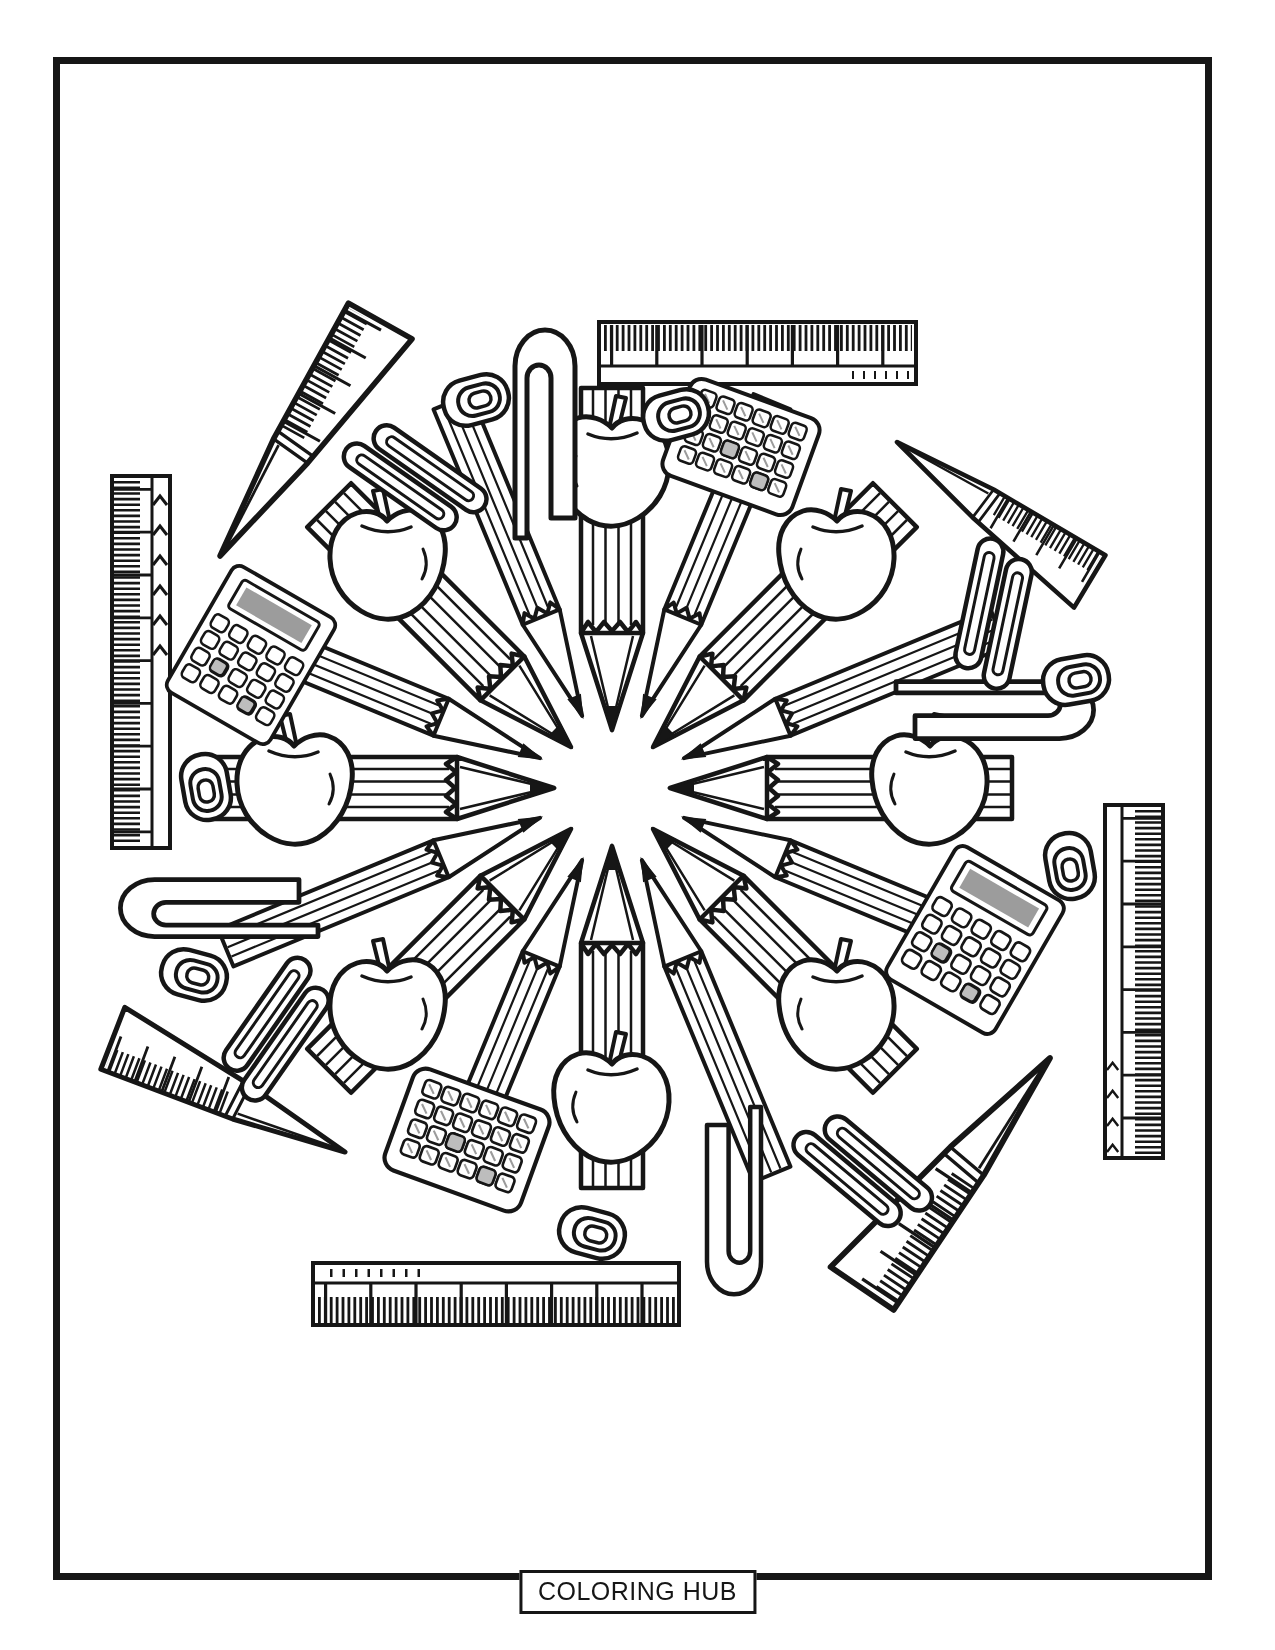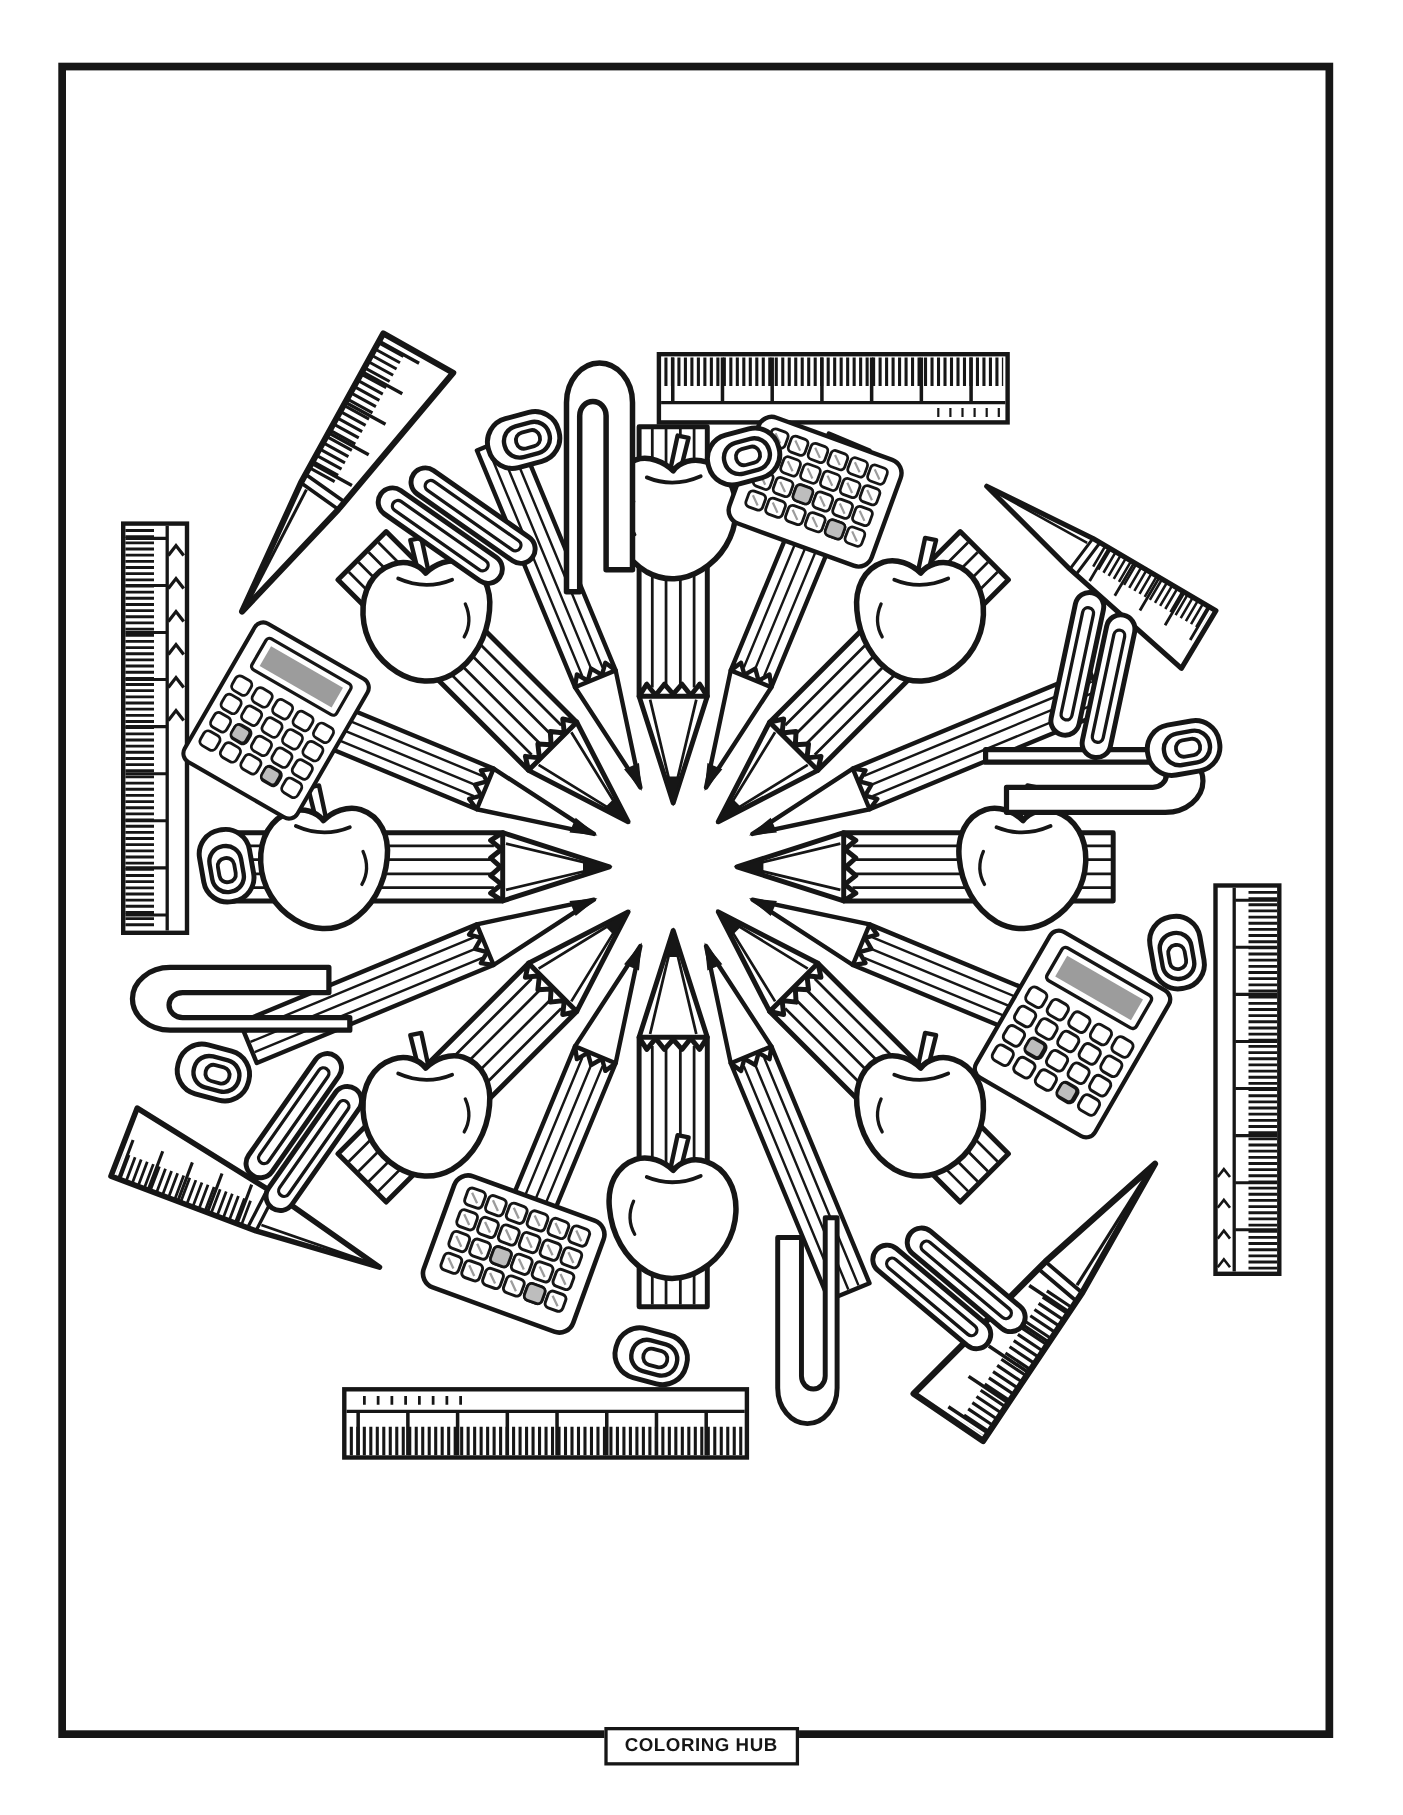--- a/index.html
+++ b/index.html
@@ -3,21 +3,21 @@
 <meta charset="utf-8">
 <style>
   html,body{margin:0;padding:0;background:#ffffff;}
   .canvas{position:relative;width:1275px;height:1650px;background:#ffffff;overflow:hidden;
           font-family:"Liberation Sans", sans-serif;}
   .frame{position:absolute;left:53px;top:57px;width:1159px;height:1523px;
          border:7px solid #161616;box-sizing:border-box;}
   .art{position:absolute;left:0;top:0;}
   .footer{position:absolute;left:50%;top:1570px;transform:translateX(-50%);
           background:#ffffff;border:3px solid #161616;padding:4px 16px 5px 16px;
-          font-weight:bold;font-size:17px;letter-spacing:0.5px;color:#161616;z-index:5;
+          font-weight:normal;font-size:25px;letter-spacing:0.5px;color:#161616;z-index:5;
           white-space:nowrap;}
 </style>
 </head>
 <body>
 
 <div class="canvas">
   <div class="frame"></div>
 
   <svg class="art" width="1275" height="1650" viewBox="0 0 1275 1650">
     <defs>

